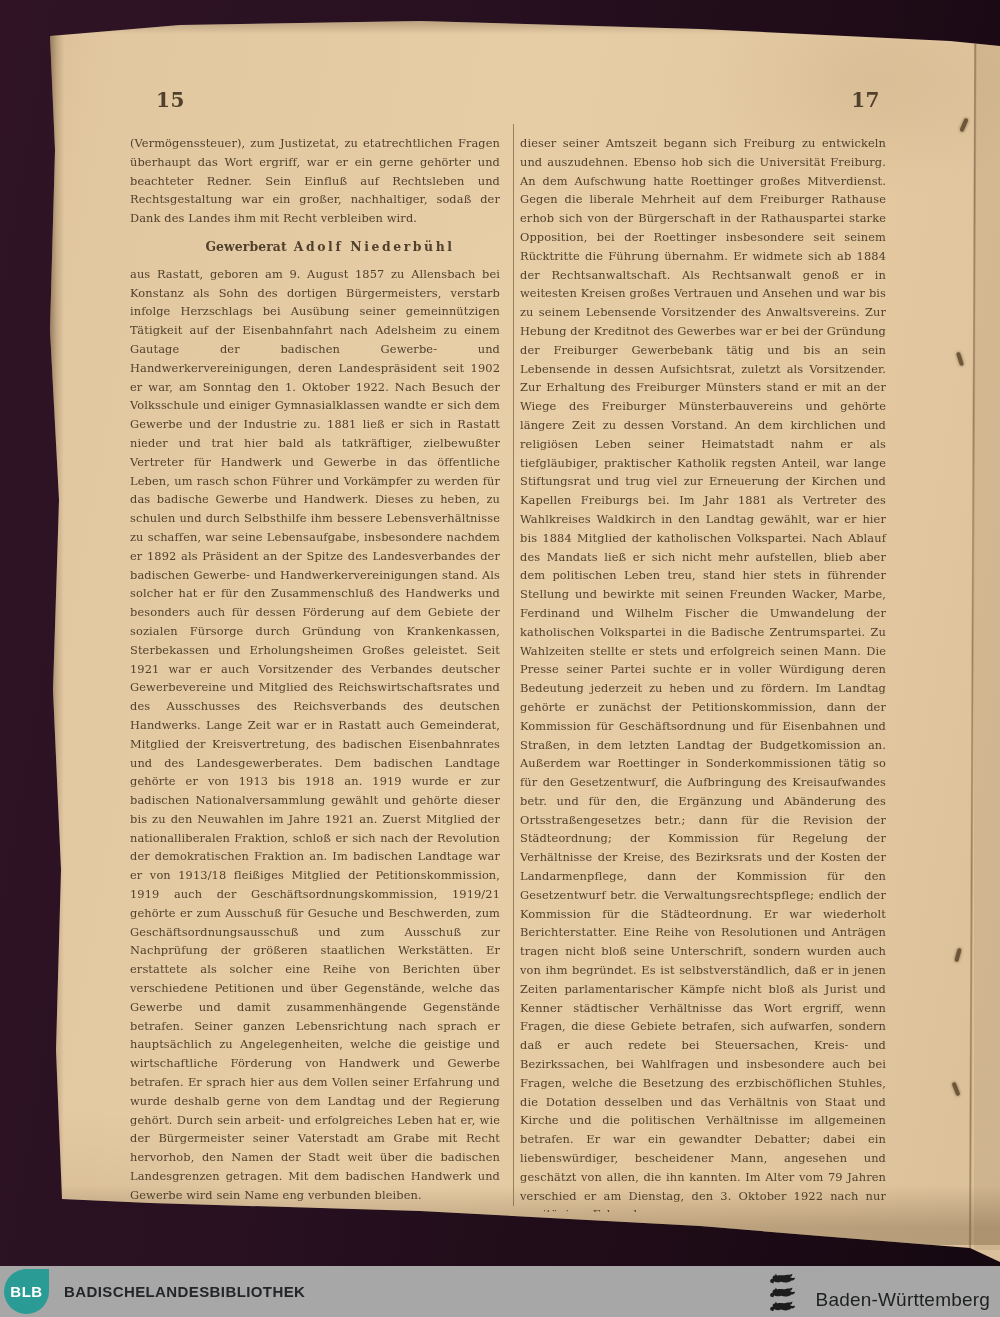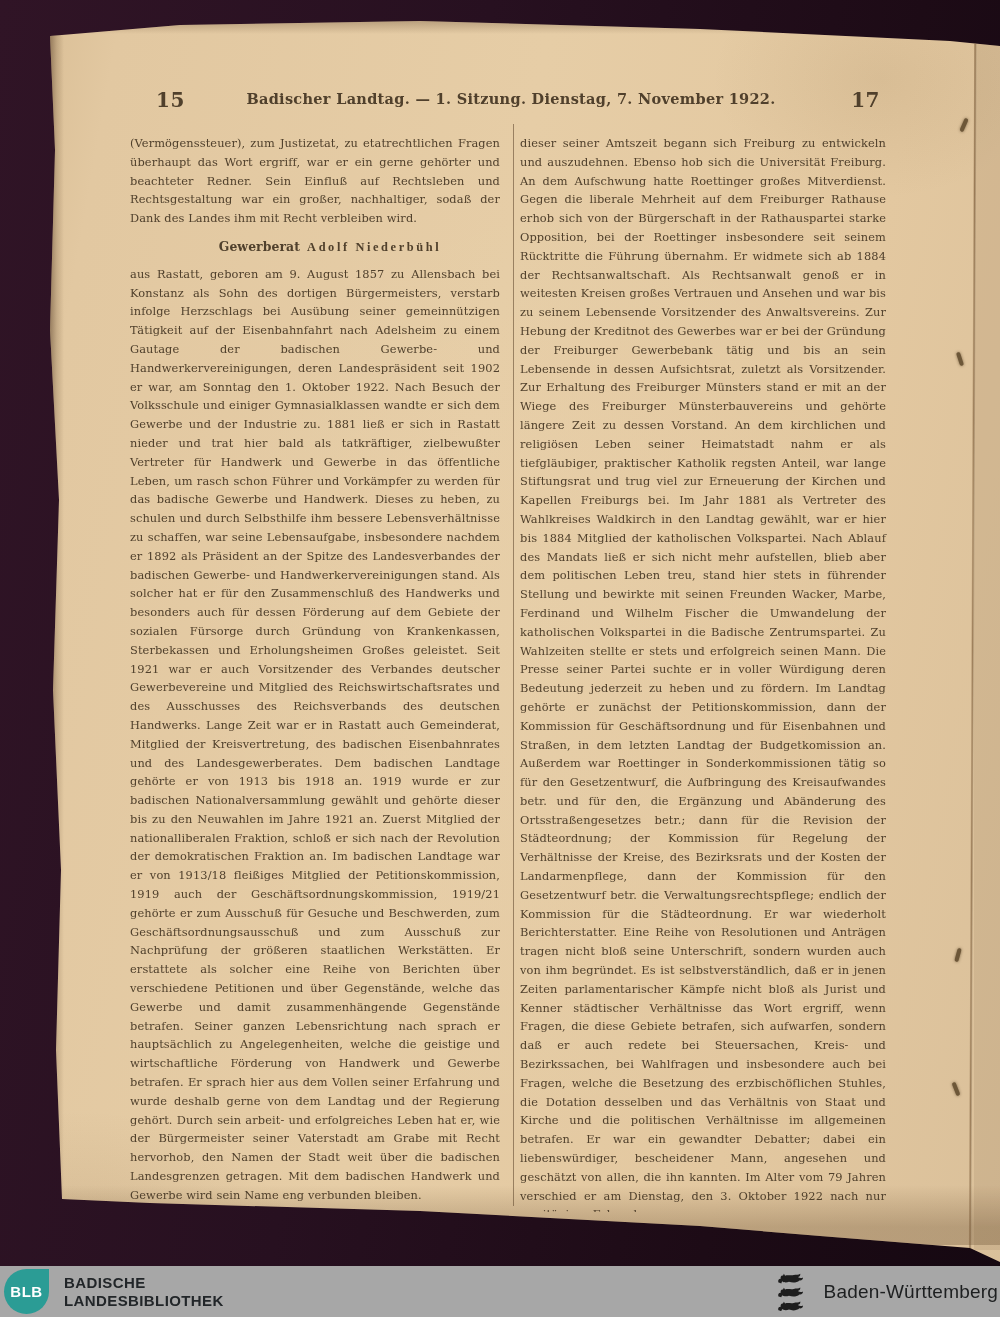--- a/index.html
+++ b/index.html
@@ -83,61 +83,60 @@
   .col-divider{
     position:absolute;left:391px;top:-2px;height:1082px;width:1px;
     background:rgba(90,65,40,0.55);
   }
   .col-para{margin:8px;}
   .col-para.indent{text-indent:14px;}
   .obit-heading{
     text-align:center;margin:10px 0 7px;font-size:12.4px;font-weight:700;white-space:nowrap;
   }
   .h-prefix{margin-right:7px;margin-left:30px;}
-  .h-name{letter-spacing:2.6px;font-family:Liberation Serif, serif;}
+  .h-name{letter-spacing:2.6px;}
   .h-suffix{letter-spacing:normal;}
   
   .footer-bar{
     position:absolute;left:0;right:0;bottom:0;height:51px;
     background:var(--footer-bar);
     display:flex;align-items:center;justify-content:space-between;
     font-family:"Liberation Sans","DejaVu Sans",sans-serif;
   }
   .footer-left{display:flex;align-items:center;height:100%;}
   .blb-logo{
     width:45px;height:45px;margin-left:4px;background:var(--logo-teal);
     border-radius:50% 0 50% 50%;
     display:flex;align-items:center;justify-content:center;
   }
   .blb-logo span{color:#ffffff;font-weight:700;font-size:15px;letter-spacing:0.5px;}
   .library-name{
-    margin-left:15px;display:flex;flex-direction:column;justify-content:center;
+    margin-left:15px;display:flex;flex-direction:row;justify-content:center;
     font-size:15px;font-weight:700;letter-spacing:0.4px;line-height:18px;color:var(--footer-text);
   }
-  .footer-right{display:flex;align-items:center;margin-right:2px;gap:11px;}
+  .footer-right{display:flex;align-items:flex-end;margin-right:10px;gap:11px;}
   .coat-of-arms{margin-right:9px;display:block;}
   .state-name{font-size:19px;color:#1d1f20;letter-spacing:0.2px;}
 </style>
 </head>
 <body>
 
 <div class="page-scan">
   <div class="edge-left"></div>
   <div class="edge-top"></div>
   <div class="edge-bottom"></div>
   <div class="fold-shade"></div>
   <div class="fold-line"></div>
   <div class="staple-mark staple-1"></div>
   <div class="staple-mark staple-2"></div>
   <div class="staple-mark staple-3"></div>
   <div class="staple-mark staple-4"></div>
 
   <div class="scan-header">
     <span class="pagenum left">15</span>
-    <span class="scan-title">Badischer Landtag. — 1. Sitzung. Dienstag, 7. November 1922.</span>
     <span class="pagenum right">17</span>
   </div>
 
   <div class="columns">
     <div class="col left">
         <p class="col-para">(Vermögenssteuer), zum Justizetat, zu etatrechtlichen Fragen überhaupt das Wort ergriff, war er ein gerne gehörter und beachteter Redner. Sein Einfluß auf Rechtsleben und Rechtsgestaltung war ein großer, nachhaltiger, sodaß der Dank des Landes ihm mit Recht verbleiben wird.</p>
         <div class="obit-heading"><span class="h-prefix">Gewerberat</span><span class="h-name">Adolf Niederbühl</span></div>
         <p class="col-para">aus Rastatt, geboren am 9. August 1857 zu Allensbach bei Konstanz als Sohn des dortigen Bürgermeisters, verstarb infolge Herzschlags bei Ausübung seiner gemeinnützigen Tätigkeit auf der Eisenbahnfahrt nach Adelsheim zu einem Gautage der badischen Gewerbe- und Handwerkervereinigungen, deren Landespräsident seit 1902 er war, am Sonntag den 1. Oktober 1922. Nach Besuch der Volksschule und einiger Gymnasialklassen wandte er sich dem Gewerbe und der Industrie zu. 1881 ließ er sich in Rastatt nieder und trat hier bald als tatkräftiger, zielbewußter Vertreter für Handwerk und Gewerbe in das öffentliche Leben, um rasch schon Führer und Vorkämpfer zu werden für das badische Gewerbe und Handwerk. Dieses zu heben, zu schulen und durch Selbsthilfe ihm bessere Lebensverhältnisse zu schaffen, war seine Lebensaufgabe, insbesondere nachdem er 1892 als Präsident an der Spitze des Landesverbandes der badischen Gewerbe- und Handwerkervereinigungen stand. Als solcher hat er für den Zusammenschluß des Handwerks und besonders auch für dessen Förderung auf dem Gebiete der sozialen Fürsorge durch Gründung von Krankenkassen, Sterbekassen und Erholungsheimen Großes geleistet. Seit 1921 war er auch Vorsitzender des Verbandes deutscher Gewerbevereine und Mitglied des Reichswirtschaftsrates und des Ausschusses des Reichsverbands des deutschen Handwerks. Lange Zeit war er in Rastatt auch Gemeinderat, Mitglied der Kreisvertretung, des badischen Eisenbahnrates und des Landesgewerberates. Dem badischen Landtage gehörte er von 1913 bis 1918 an. 1919 wurde er zur badischen Nationalversammlung gewählt und gehörte dieser bis zu den Neuwahlen im Jahre 1921 an. Zuerst Mitglied der nationalliberalen Fraktion, schloß er sich nach der Revolution der demokratischen Fraktion an. Im badischen Landtage war er von 1913/18 fleißiges Mitglied der Petitionskommission, 1919 auch der Geschäftsordnungskommission, 1919/21 gehörte er zum Ausschuß für Gesuche und Beschwerden, zum Geschäftsordnungsausschuß und zum Ausschuß zur Nachprüfung der größeren staatlichen Werkstätten. Er erstattete als solcher eine Reihe von Berichten über verschiedene Petitionen und über Gegenstände, welche das Gewerbe und damit zusammenhängende Gegenstände betrafen. Seiner ganzen Lebensrichtung nach sprach er hauptsächlich zu Angelegenheiten, welche die geistige und wirtschaftliche Förderung von Handwerk und Gewerbe betrafen. Er sprach hier aus dem Vollen seiner Erfahrung und wurde deshalb gerne von dem Landtag und der Regierung gehört. Durch sein arbeit- und erfolgreiches Leben hat er, wie der Bürgermeister seiner Vaterstadt am Grabe mit Recht hervorhob, den Namen der Stadt weit über die badischen Landesgrenzen getragen. Mit dem badischen Handwerk und Gewerbe wird sein Name eng verbunden bleiben.</p>
         <div class="obit-heading"><span class="h-prefix">Rechtsanwalt</span><span class="h-name">Karl Roettinger</span><span class="h-suffix">,</span></div>
       </div>

